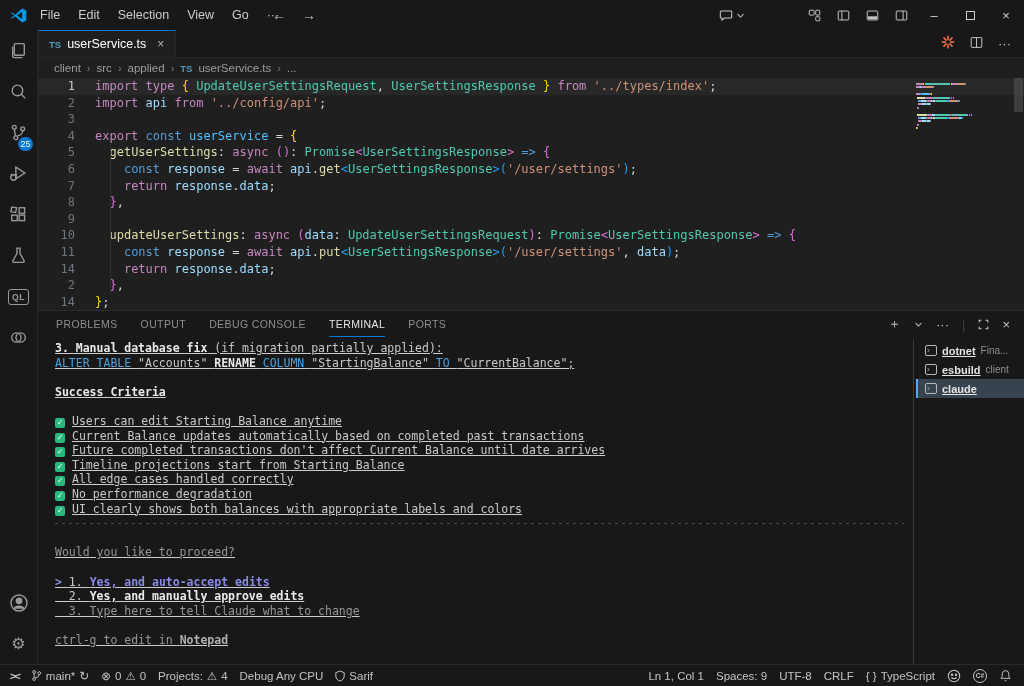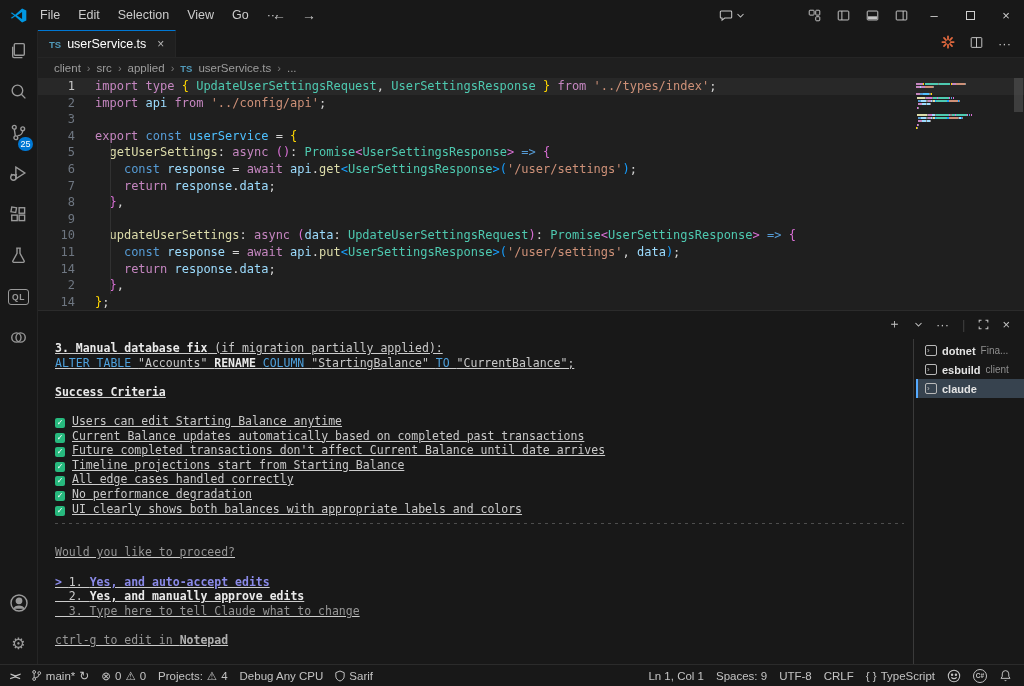--- a/index.html
+++ b/index.html
@@ -68,21 +68,21 @@
   .t-blue{color:#4ea1dd}
   .t-dim{color:#969696}
   .t-opt1{color:#8a8ae8;font-weight:bold}
   .t-dimbold{color:#b0b0b0;font-weight:bold}
   .check-box { display:inline-block; width:10px; height:10px; background:#27b97e; border-radius:2px; color:#fff; font-size:8px; line-height:10px; text-align:center; margin-right:7px; font-family:"DejaVu Sans", sans-serif; }
   .panel-sash { position:absolute; top:28px; bottom:0; right:110px; width:1px; background:#3a3a3a; }
   .term-list { position:absolute; top:30px; right:0; width:108px; bottom:0; }
   .term-item { height:19px; display:flex; align-items:center; padding-left:7px; font-size:11px; gap:5px; border-left:2px solid transparent; }
   .term-item.selected { background:#37434f; border-left-color:#55aaff; }
   .term-icon { width:12px; height:11px; border:1px solid #b9b9b9; border-radius:2px; font-size:8px; line-height:9px; color:#b9b9b9; padding-left:1px; flex:none; }
-  .term-item .name { font-weight:bold; color:#e4e4e4; }
+  .term-item .name { font-weight:bold; color:#e4e4e4;text-decoration:underline; }
   .term-item .detail { color:#8f8f8f; font-size:10px; overflow:hidden; white-space:nowrap; }
 
   
   .statusbar { position:absolute; left:0; right:0; bottom:0; height:22px; background:#181818; border-top:1px solid #2b2b2b; display:flex; align-items:center; font-size:11.5px; color:#c3c3c3; padding:0 6px 0 4px; }
   .sb-item { padding:0 6px; display:flex; align-items:center; gap:4px; white-space:nowrap; height:22px; }
   .sb-right { margin-left:auto; display:flex; align-items:center; }
   .remote-glyph { letter-spacing:-2px; font-weight:bold; font-size:11px; transform:skewX(-6deg); display:inline-block; }
   .csharp-circle { width:14px; height:14px; border:1px solid #c3c3c3; border-radius:50%; font-size:6.5px; line-height:12px; text-align:center; font-weight:bold; }
   .sync-glyph { font-size:12px; }
 </style>
@@ -286,20 +286,27 @@
         <div class="mm-line"><span class="mm-seg" style="width: 2.2px; background: transparent;"></span><span class="mm-seg" style="width: 3.3px; background: rgb(86, 156, 214);"></span><span class="mm-seg" style="width: 4.4px; background: rgb(156, 220, 254);"></span><span class="mm-seg" style="width: 1.65px; background: rgb(138, 138, 138);"></span><span class="mm-seg" style="width: 3.3px; background: rgb(197, 134, 192);"></span><span class="mm-seg" style="width: 1.65px; background: rgb(156, 220, 254);"></span><span class="mm-seg" style="width: 1px; background: rgb(138, 138, 138);"></span><span class="mm-seg" style="width: 1.65px; background: rgb(220, 220, 170);"></span><span class="mm-seg" style="width: 1px; background: rgb(23, 159, 255);"></span><span class="mm-seg" style="width: 11px; background: rgb(78, 201, 176);"></span><span class="mm-seg" style="width: 1px; background: rgb(23, 159, 255);"></span><span class="mm-seg" style="width: 1px; background: rgb(23, 159, 255);"></span><span class="mm-seg" style="width: 8.8px; background: rgb(206, 145, 120);"></span><span class="mm-seg" style="width: 1.1px; background: rgb(138, 138, 138);"></span><span class="mm-seg" style="width: 2.2px; background: rgb(156, 220, 254);"></span><span class="mm-seg" style="width: 1px; background: rgb(23, 159, 255);"></span><span class="mm-seg" style="width: 1px; background: rgb(138, 138, 138);"></span></div>
         <div class="mm-line"><span class="mm-seg" style="width: 2.2px; background: transparent;"></span><span class="mm-seg" style="width: 3.85px; background: rgb(197, 134, 192);"></span><span class="mm-seg" style="width: 4.4px; background: rgb(156, 220, 254);"></span><span class="mm-seg" style="width: 1px; background: rgb(138, 138, 138);"></span><span class="mm-seg" style="width: 2.2px; background: rgb(156, 220, 254);"></span><span class="mm-seg" style="width: 1px; background: rgb(138, 138, 138);"></span></div>
         <div class="mm-line"><span class="mm-seg" style="width: 1.1px; background: transparent;"></span><span class="mm-seg" style="width: 1px; background: rgb(218, 112, 214);"></span><span class="mm-seg" style="width: 1px; background: rgb(138, 138, 138);"></span></div>
         <div class="mm-line"><span class="mm-seg" style="width: 1px; background: rgb(255, 215, 0);"></span><span class="mm-seg" style="width: 1px; background: rgb(138, 138, 138);"></span></div>
       </div>
     <div class="ed-scrollbar"></div>
   </div>
 
   <div class="panel">
     <div class="panel-header">
+      <div style="display:flex">
+          <span class="panel-tab">PROBLEMS</span>
+          <span class="panel-tab">OUTPUT</span>
+          <span class="panel-tab">DEBUG CONSOLE</span>
+          <span class="panel-tab active">TERMINAL</span>
+          <span class="panel-tab">PORTS</span>
+        </div>
       <div class="panel-actions">
         <span>＋</span>
         <svg width="9" height="9" viewBox="0 0 12 12" fill="none" stroke="#c5c5c5" stroke-width="1.4">
             <path d="M2 4 l4 4 4-4"></path>
           </svg>
         <span>···</span>
         <span class="pa-sep">|</span>
         <svg width="11" height="11" viewBox="0 0 14 14" fill="none" stroke="#c5c5c5" stroke-width="1.3">
             <path d="M1.5 4.5 v-3 h3 M9.5 1.5 h3 v3 M12.5 9.5 v3 h-3 M4.5 12.5 h-3 v-3"></path>
           </svg>

